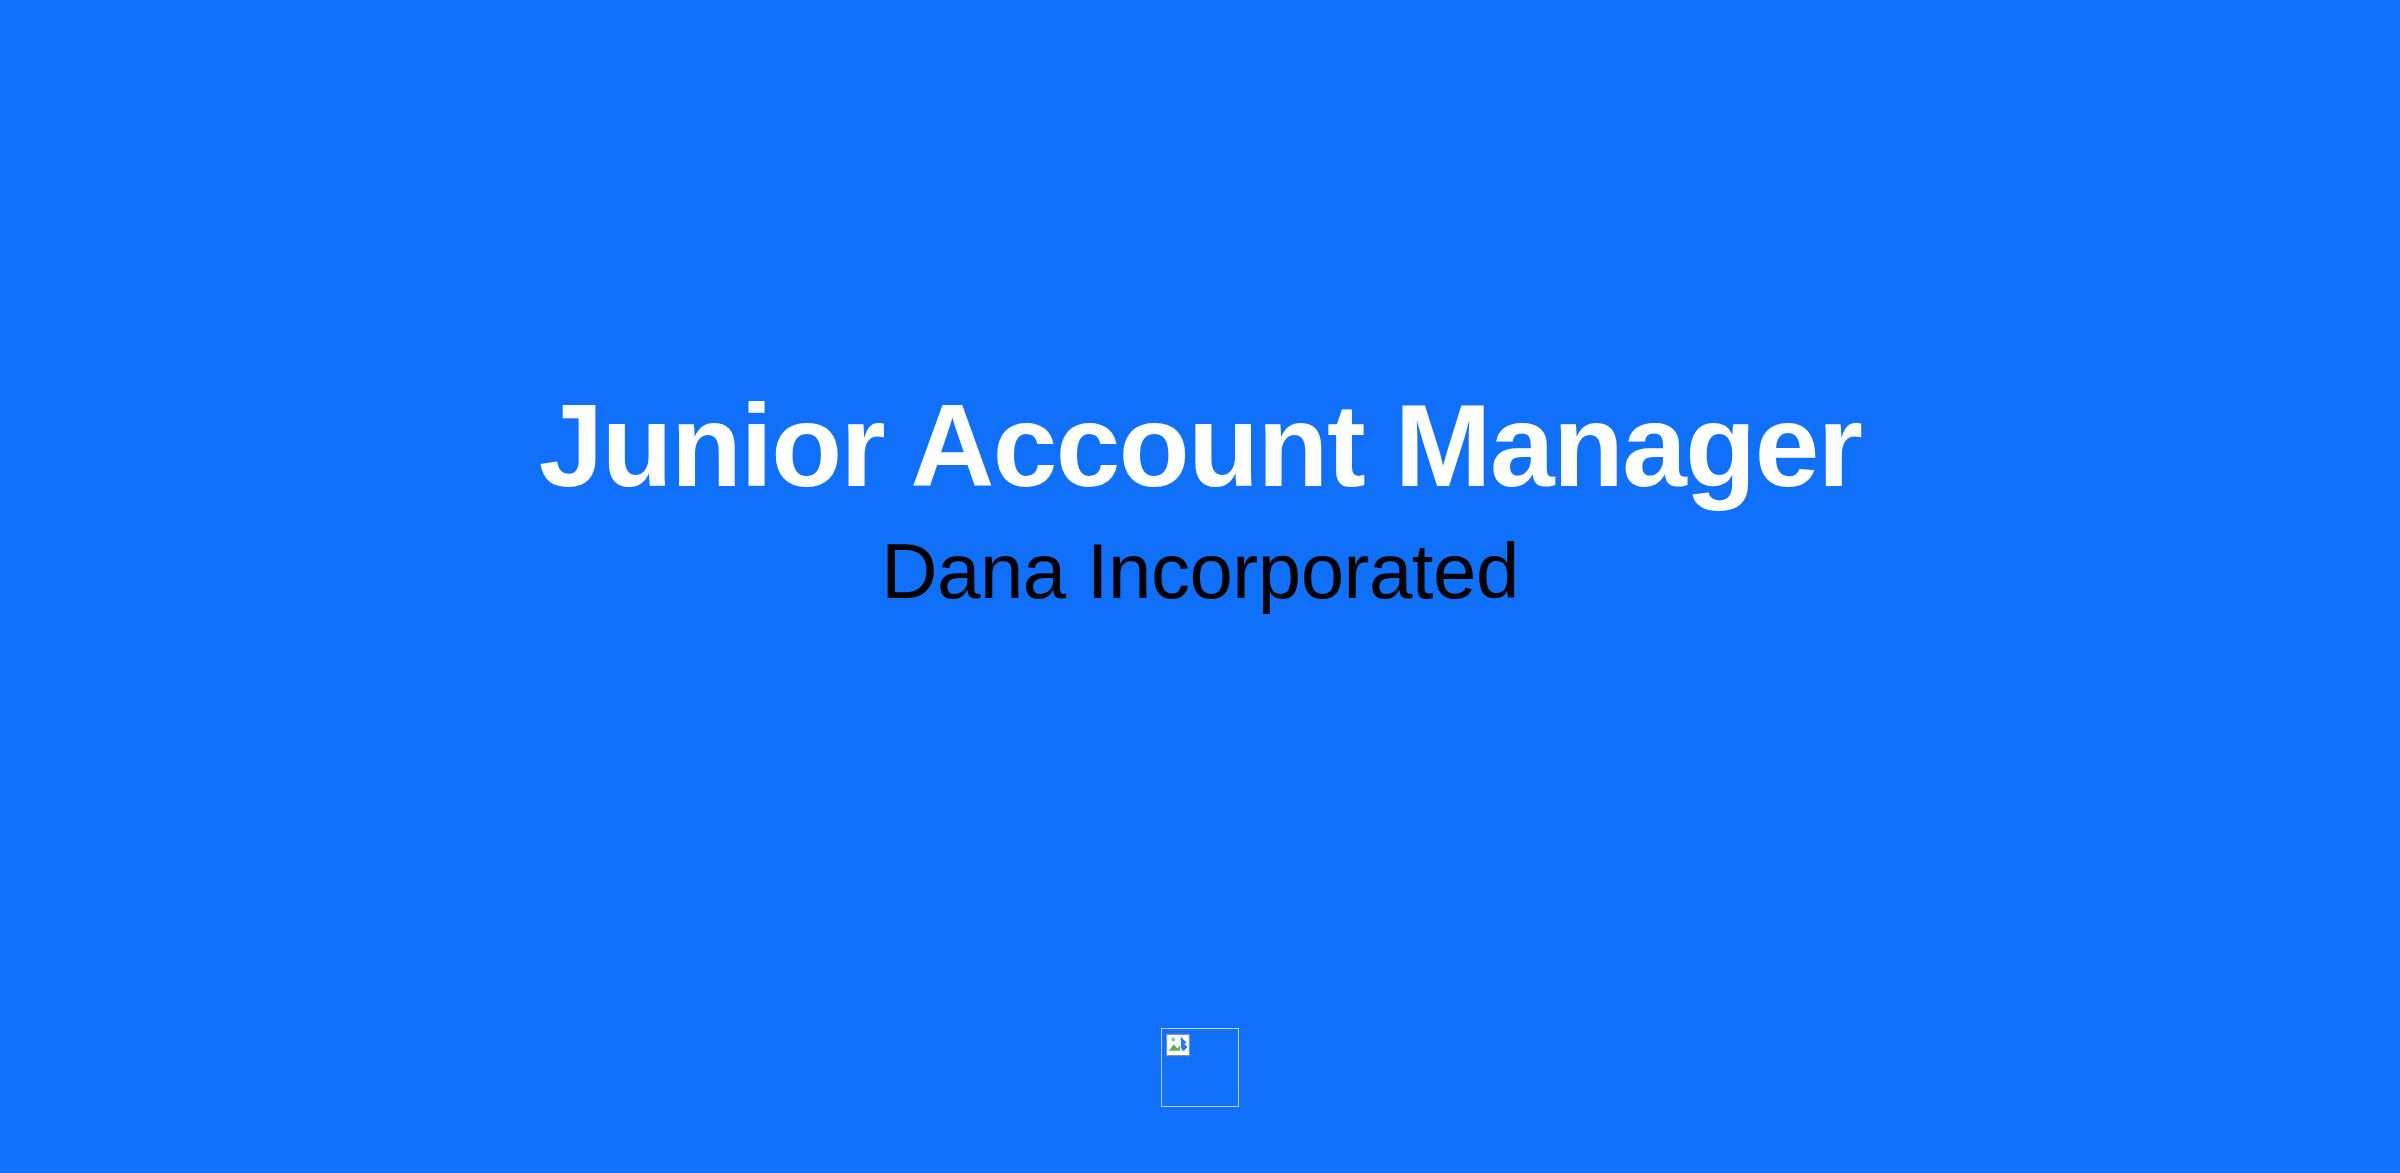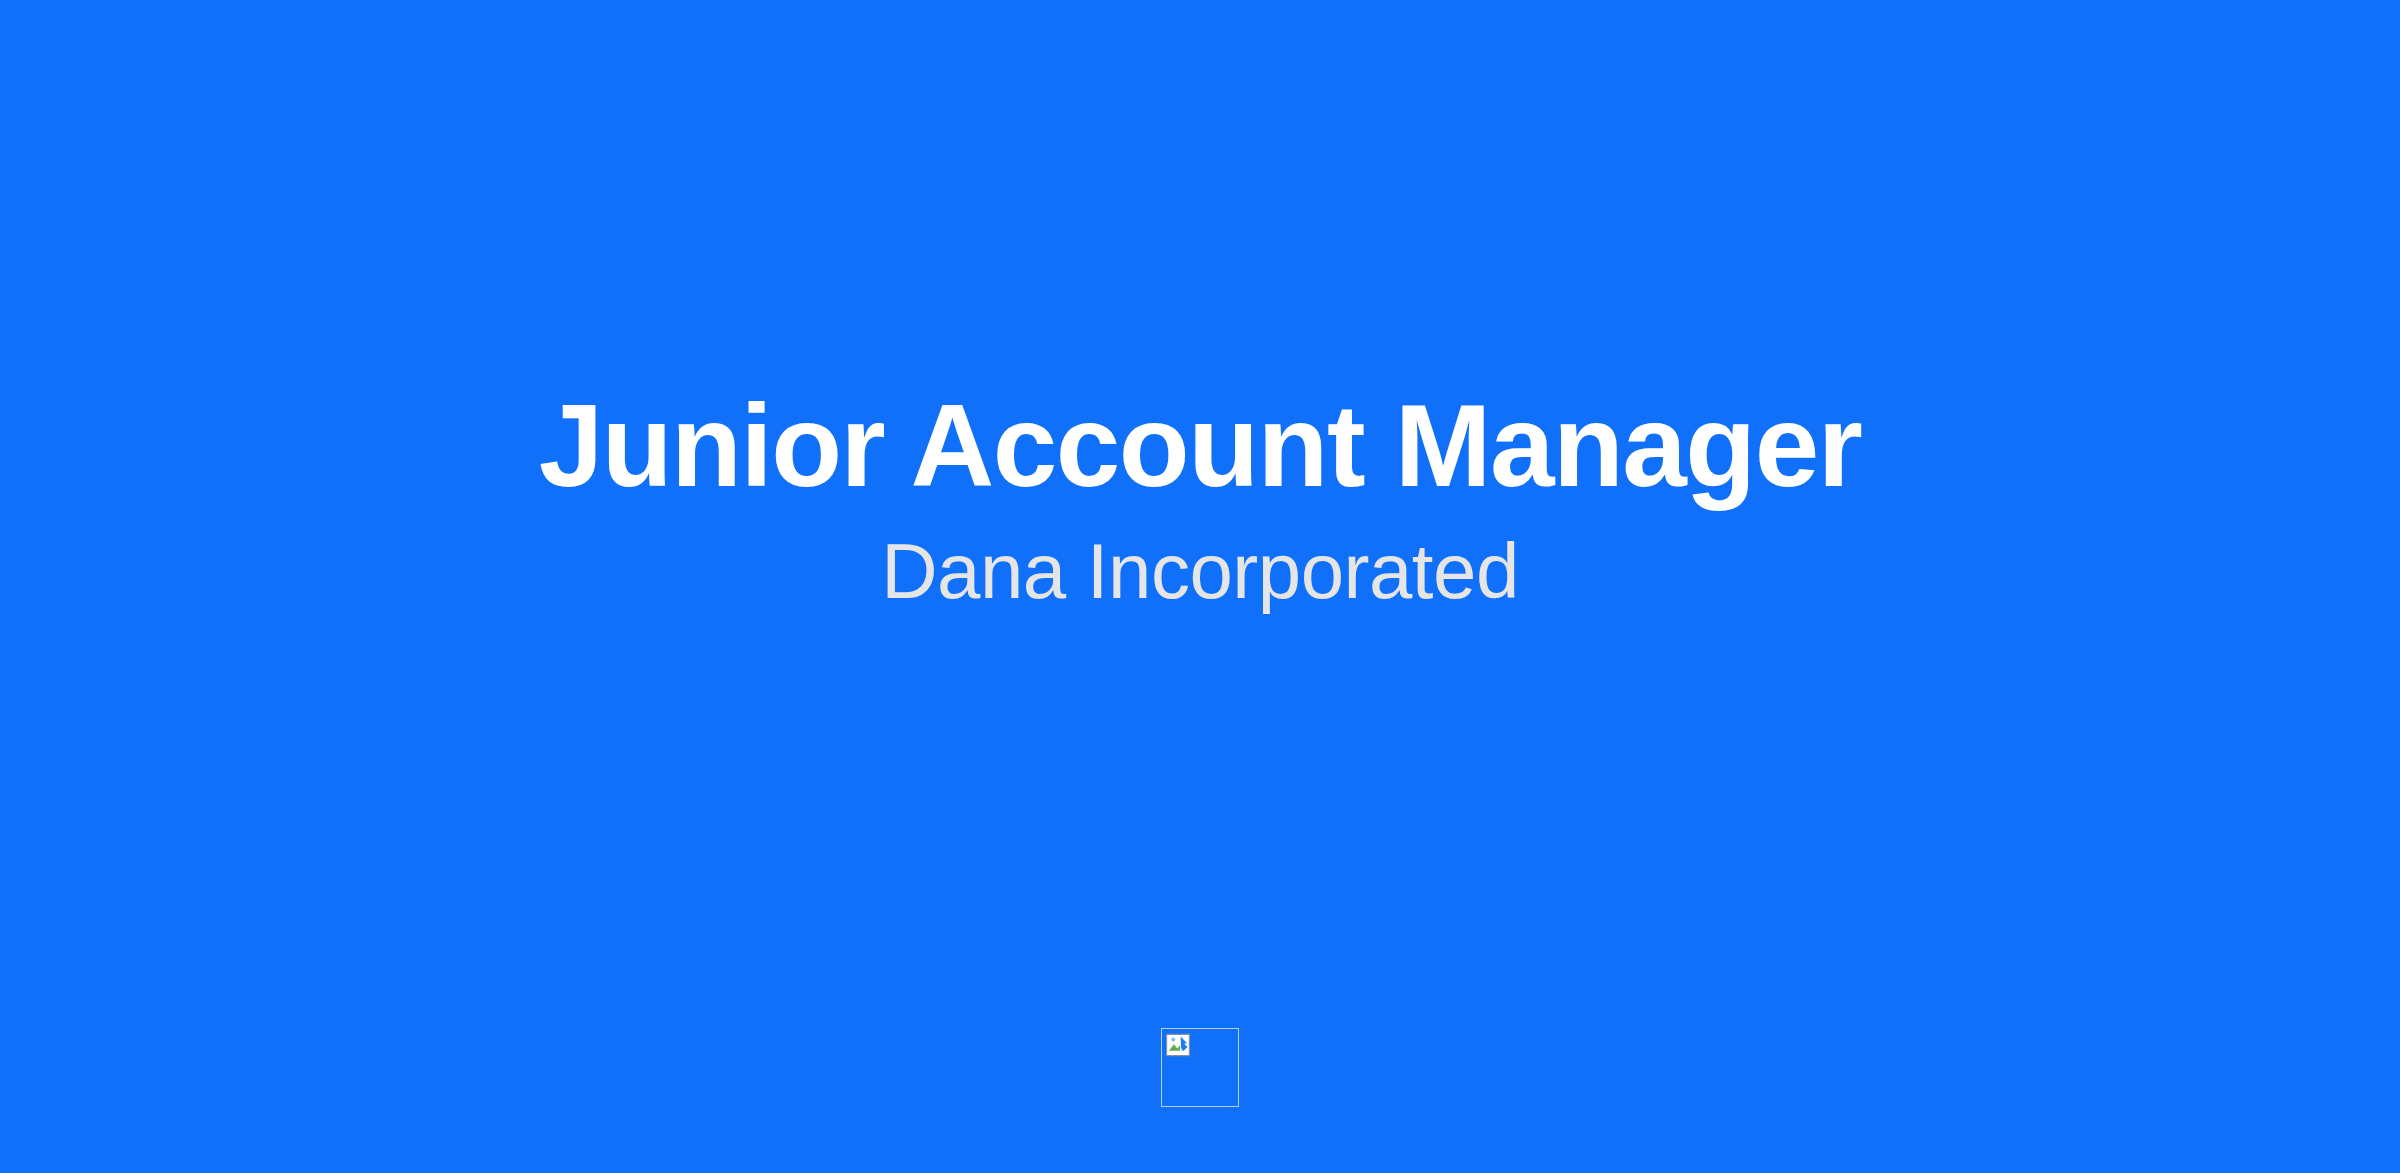--- a/index.html
+++ b/index.html
@@ -48,21 +48,21 @@
     letter-spacing: -1.5px;
     white-space: nowrap;
   }
 
   .company-name {
     display: block;
     margin: 28px 0 12px 0;
     font-size: 78px;
     line-height: 1.0;
     font-weight: normal;
-    color: #e5e5e5;
+    color: #000000;
     letter-spacing: -0.5px;
     white-space: nowrap;
   }
 
   .logo-slot {
     position: absolute;
     left: 1161px;
     top: 1028px;
     width: 78px;
     height: 79px;

